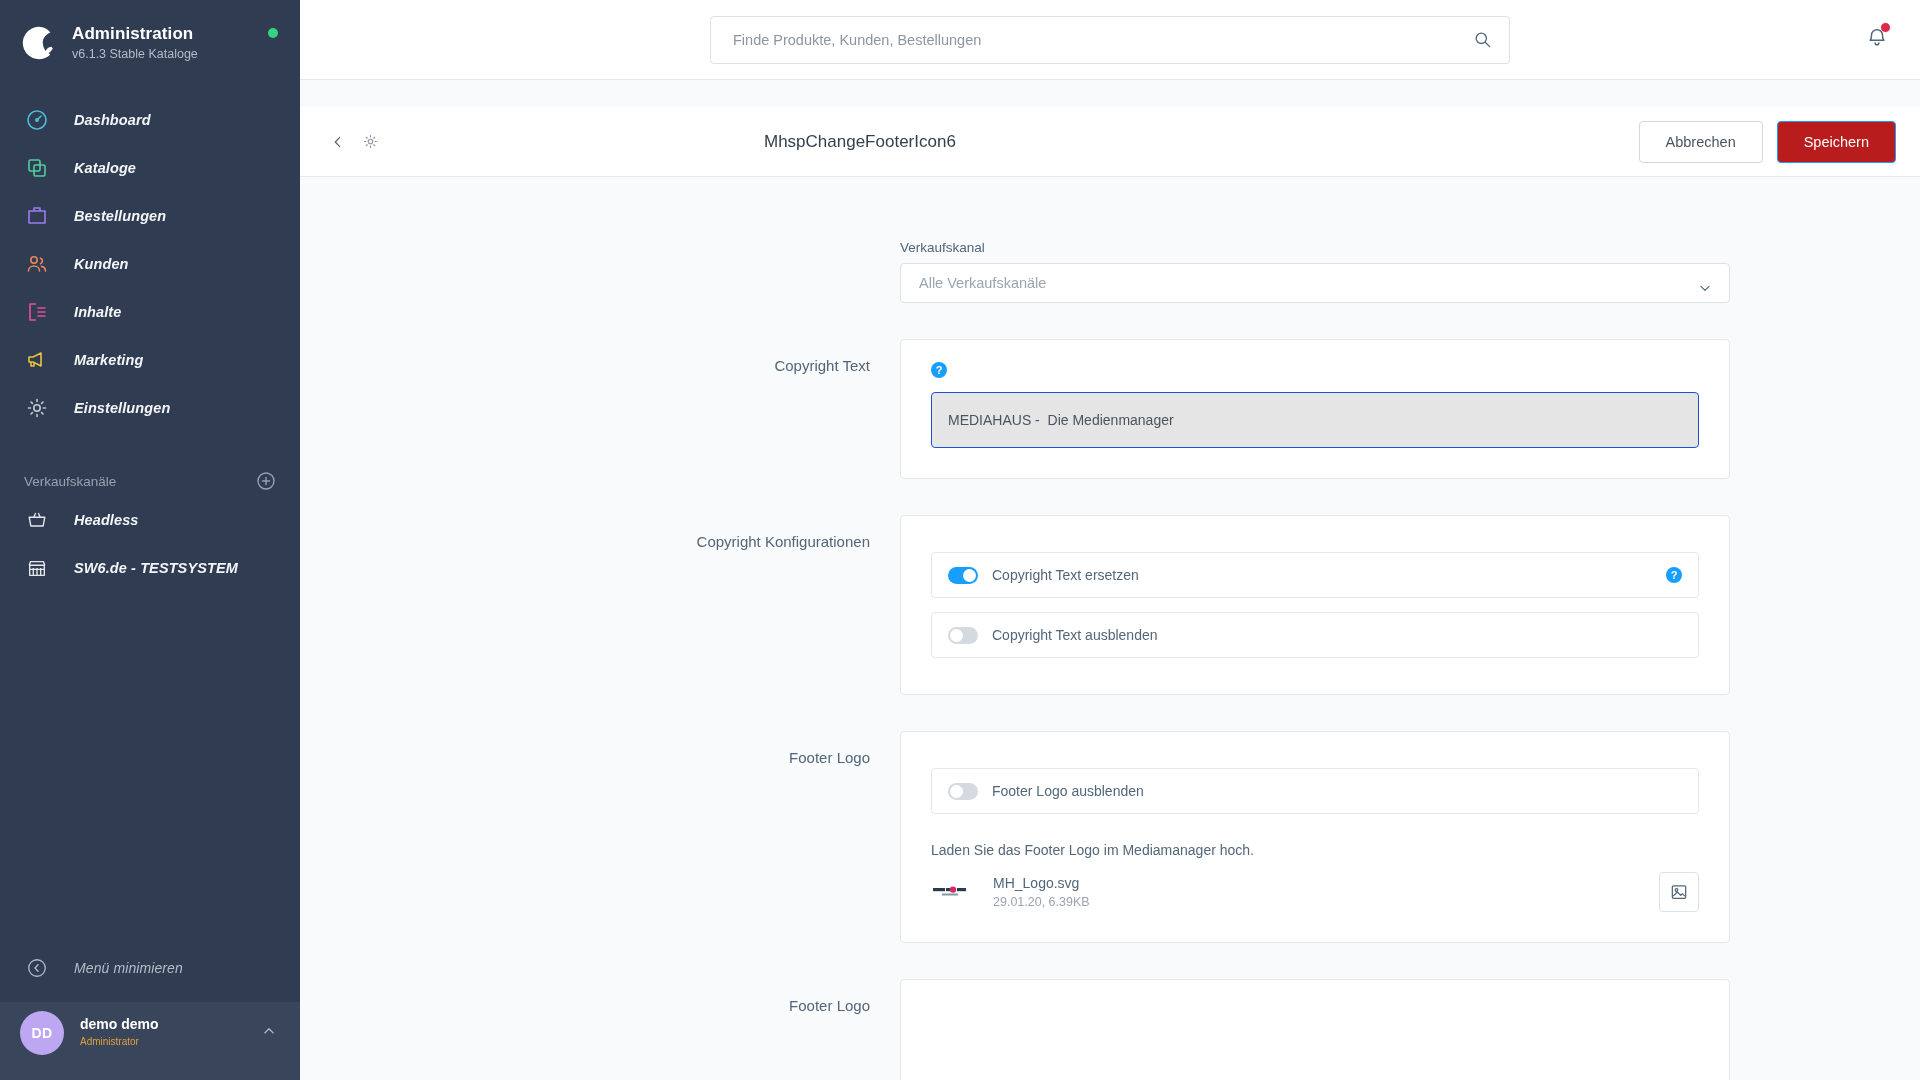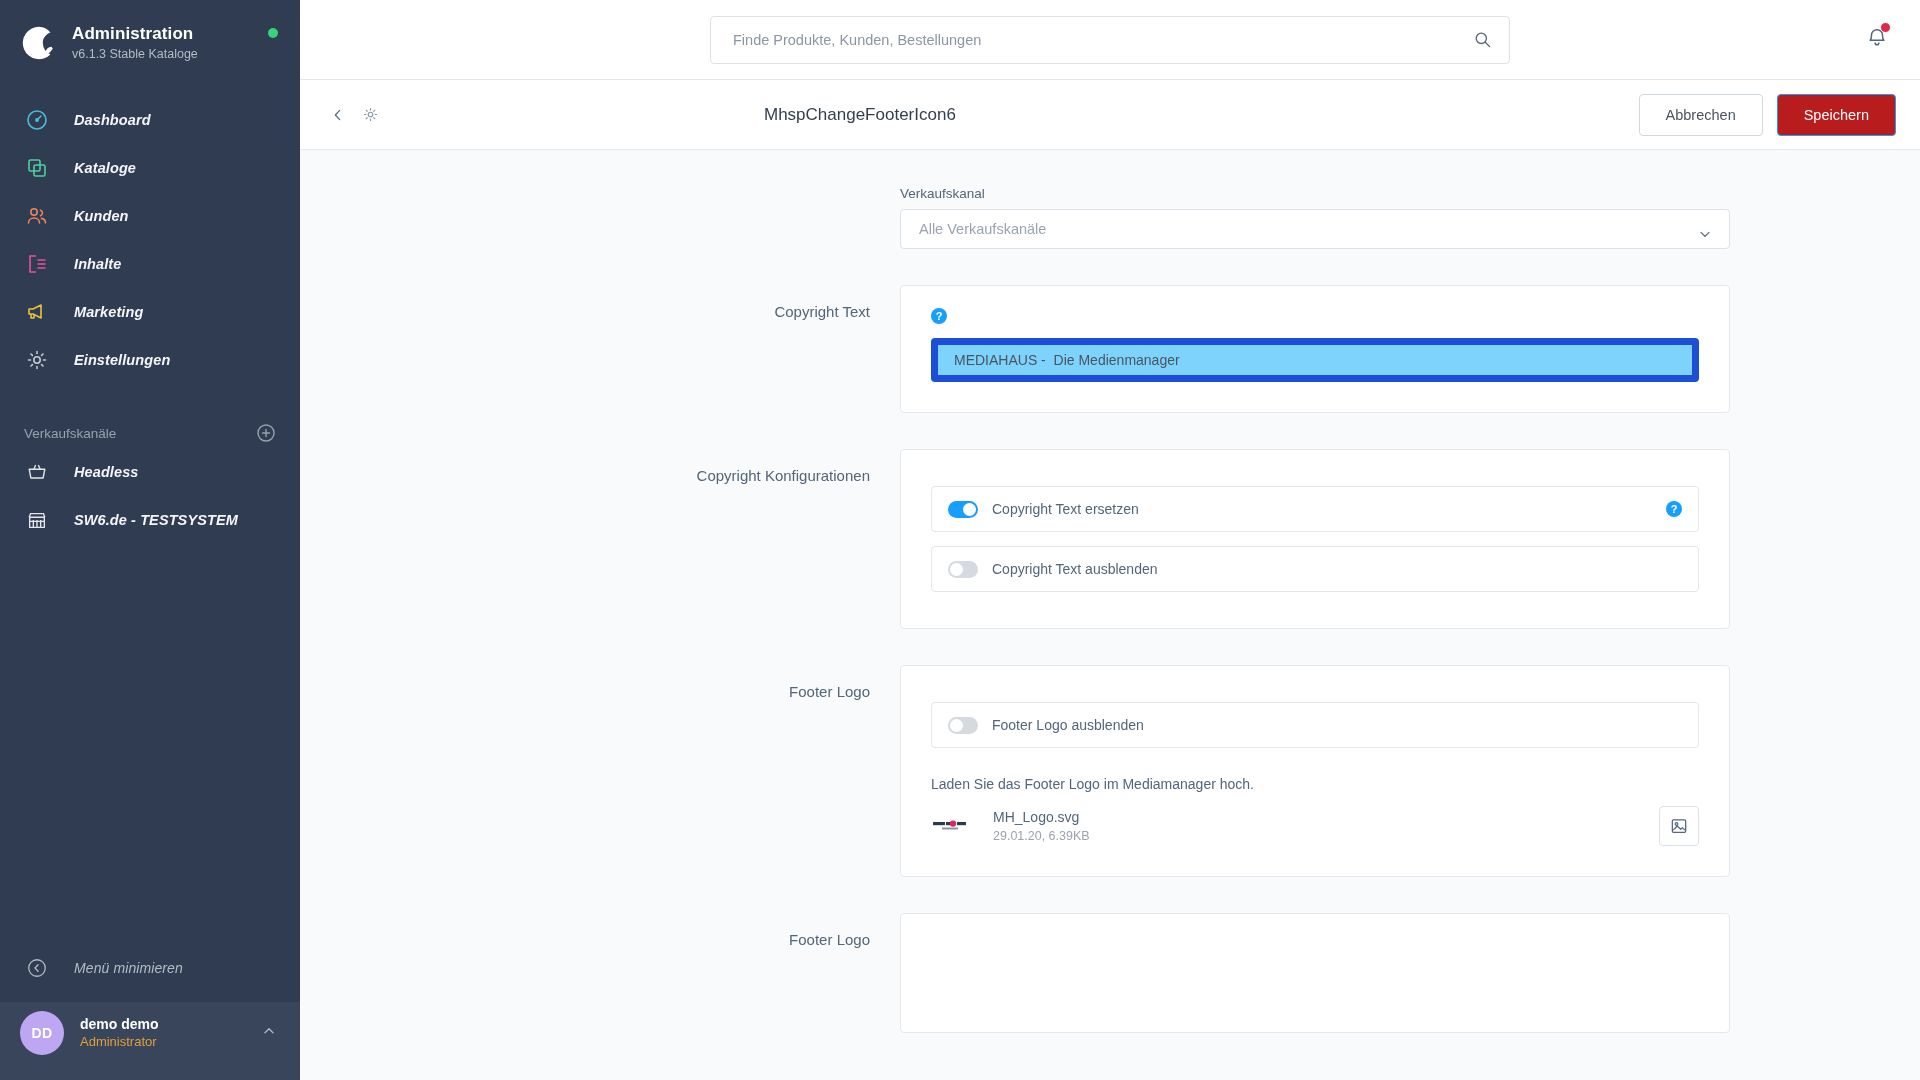--- a/index.html
+++ b/index.html
@@ -59,25 +59,25 @@
     cursor: pointer;
   }
   .avatar {
     width: 44px; height: 44px; border-radius: 50%;
     background: #bda7f2; color: #fff;
     display: flex; align-items: center; justify-content: center;
     font-size: 14px; font-weight: bold; letter-spacing: .4px;
     flex: 0 0 44px; margin-right: 16px;
   }
   .u-name { color: #fff; font-size: 14px; font-weight: bold; line-height: 18px;}
-  .u-role { color: #e0a03a; font-size: 13px; line-height: 18px; }
+  .u-role { color: #e0a03a; font-size: 10px; line-height: 18px; }
   .u-caret { margin-left: auto; }
 
   
-  .main { flex: 1 1 auto; display: flex; flex-direction: column; min-width: 0; background:#f9fafb;}
+  .main { flex: 1 1 auto; display: flex; flex-direction: column; min-width: 0; background:#f9fafb;gap:27px;}
   .topbar {
     height: 80px; background: #fff;
     border-bottom: 1px solid #e4e8ed;
     display: flex; align-items: center;
     position: relative; flex: 0 0 80px;
   }
   .search-wrap { margin: 0 auto; width: 800px; position: relative; }
   .search-input {
     width: 100%; height: 48px;
     border: 1px solid #dde2e8; border-radius: 4px;
@@ -143,22 +143,22 @@
     background: #fff; border: 1px solid #e4e8ed; border-radius: 4px;
     padding: 22px 30px 30px 30px;
   }
   .help-circle {
     width: 16px; height: 16px; border-radius: 50%;
     background: #189eff; color: #fff; font-size: 11px; font-weight: bold;
     display: flex; align-items: center; justify-content: center;
     cursor: pointer; line-height: 1;
   }
   .text-input {
-    width: 100%; height: 44px;
-    border: 7px solid #1d4ed8; border-radius: 4px; background: #7dd3fc;
+    width: 100%; height: 56px;
+    border: 1px solid #1d4ed8; border-radius: 4px; background: #e5e5e5;
     padding: 0 16px; font-size: 14px; color: #4a545f;
     font-family: inherit; outline: none; margin-top: 14px;
   }
   .switch-row {
     display: flex; align-items: center;
     border: 1px solid #e4e8ed; border-radius: 4px;
     height: 46px; padding: 16px 16px; background: #fff;
   }
   .switch-row + .switch-row { margin-top: 14px; }
   .toggle {
@@ -227,20 +227,29 @@
       <div class="sb-item">
         <span class="sb-ico">
           <svg width="24" height="24" viewBox="0 0 24 24" fill="none" stroke="#4ecfa0" stroke-width="1.6">
             <rect x="4" y="4" width="11" height="11" rx="1.5"></rect>
               <rect x="9" y="9" width="11" height="11" rx="1.5"></rect>
           </svg>
         </span>
         <span class="sb-label">Kataloge</span>
       </div>
 
+      <div class="sb-item">
+        <span class="sb-ico">
+          <svg width="24" height="24" viewBox="0 0 24 24" fill="none" stroke="#9b7ef0" stroke-width="1.6">
+            <path d="M4 7h16v12H4z" stroke-linejoin="round"></path>
+              <path d="M9 7V4h6v3" stroke-linejoin="round"></path>
+          </svg>
+        </span>
+        <span class="sb-label">Bestellungen</span>
+      </div>
 
       <div class="sb-item">
         <span class="sb-ico">
           <svg width="24" height="24" viewBox="0 0 24 24" fill="none" stroke="#e8865a" stroke-width="1.6">
             <circle cx="9" cy="8" r="3.2"></circle>
               <path d="M3.5 19c0-3 2.5-5 5.5-5s5.5 2 5.5 5" stroke-linecap="round"></path>
             <path d="M15.5 6.2a3 3 0 0 1 0 5.6M16.5 14.4c2.2.5 4 2.3 4 4.6" stroke-linecap="round"></path>
           </svg>
         </span>
         <span class="sb-label">Kunden</span>

